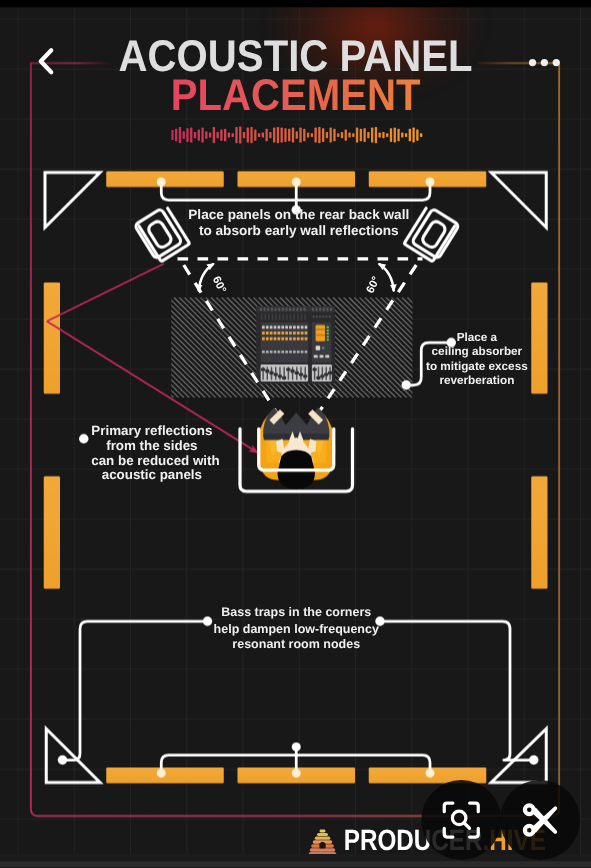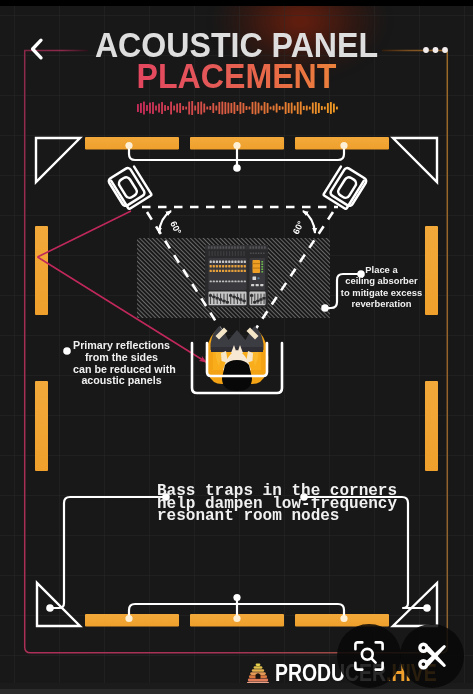--- a/index.html
+++ b/index.html
@@ -38,21 +38,21 @@
             font-size:35.5px;line-height:35.5px;font-weight:700;letter-spacing:0px;
             transform:scaleX(0.905);transform-origin:50% 0;
             background:linear-gradient(90deg,#e2335f 0%,#e33b62 16%,#e4565a 42%,#e86c44 60%,#ee8f36 82%,#f0a030 100%);
             -webkit-background-clip:text;background-clip:text;color:transparent;
             font-family:"Liberation Sans",sans-serif;}
   .wave{position:absolute;left:137px;top:95px;width:202px;height:14px;}
 
   .t-rear{left:141px;top:160px;width:196px;}
   .t-ceiling{left:332px;top:258px;width:99px;font-size:9.4px;line-height:11.4px;}
   .t-sides{left:73px;top:334px;width:97px;font-size:10.7px;line-height:11.8px;}
-  .t-bass{left:157px;top:479px;width:160px;font-size:16px;line-height:12.5px;font-family:Liberation Mono, monospace;}
+  .t-bass{left:157px;top:479px;width:160px;font-size:10px;line-height:12.5px;}
   .t-rearref{left:154px;top:549px;width:180px;font-size:10.55px;line-height:13.2px;}
 
   .brand{position:absolute;left:246px;top:656px;display:flex;align-items:flex-end;height:24px;}
   .hive{width:24px;height:23px;margin-right:5px;}
   .btext{display:inline-block;transform:scaleX(0.822);transform-origin:0 100%;white-space:nowrap;}
   .bword{font-size:23.6px;font-weight:700;letter-spacing:0px;line-height:23.6px;
          font-family:"Liberation Sans",sans-serif;}
   .b1{color:#ffffff;}
   .b2{color:#efa02c;}
   .b3{color:#efa02c;}
@@ -493,20 +493,22 @@
         <circle cx="304" cy="491" r="3.8"></circle>
         <circle cx="50" cy="602" r="3.8"></circle>
         <circle cx="427" cy="602" r="3.8"></circle>
         <circle cx="129" cy="612.5" r="3.6" fill="#fdf0d6"></circle>
         <circle cx="237" cy="612.5" r="3.6" fill="#fdf0d6"></circle>
           <circle cx="237" cy="591.5" r="3.6" fill="#ffffff"></circle>
         <circle cx="344" cy="612.5" r="3.6" fill="#fdf0d6"></circle>
       </g>
     </svg>
 
+    <div class="txt t-rear">Place panels on the rear back wall
+to absorb early wall reflections</div>
     <div class="txt t-sides">Primary reflections
 from the sides
 can be reduced with
 acoustic panels</div>
     <div class="txt t-ceiling">Place a
 ceiling absorber
 to mitigate excess
 reverberation</div>
     <div class="txt t-bass">Bass traps in the corners
 help dampen low-frequency

